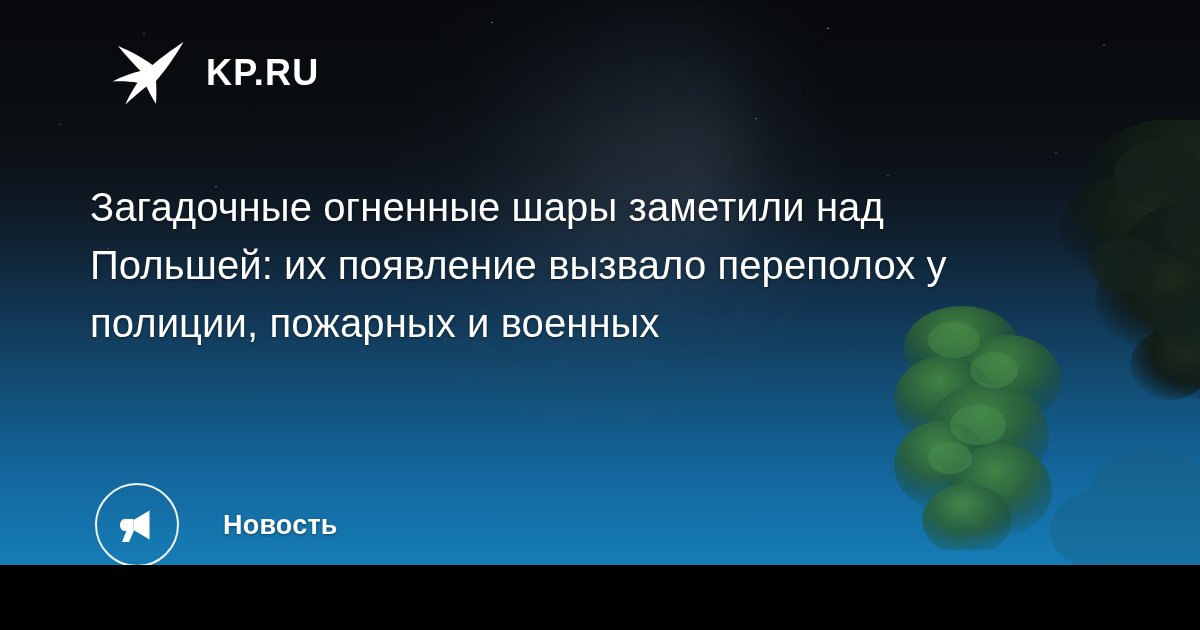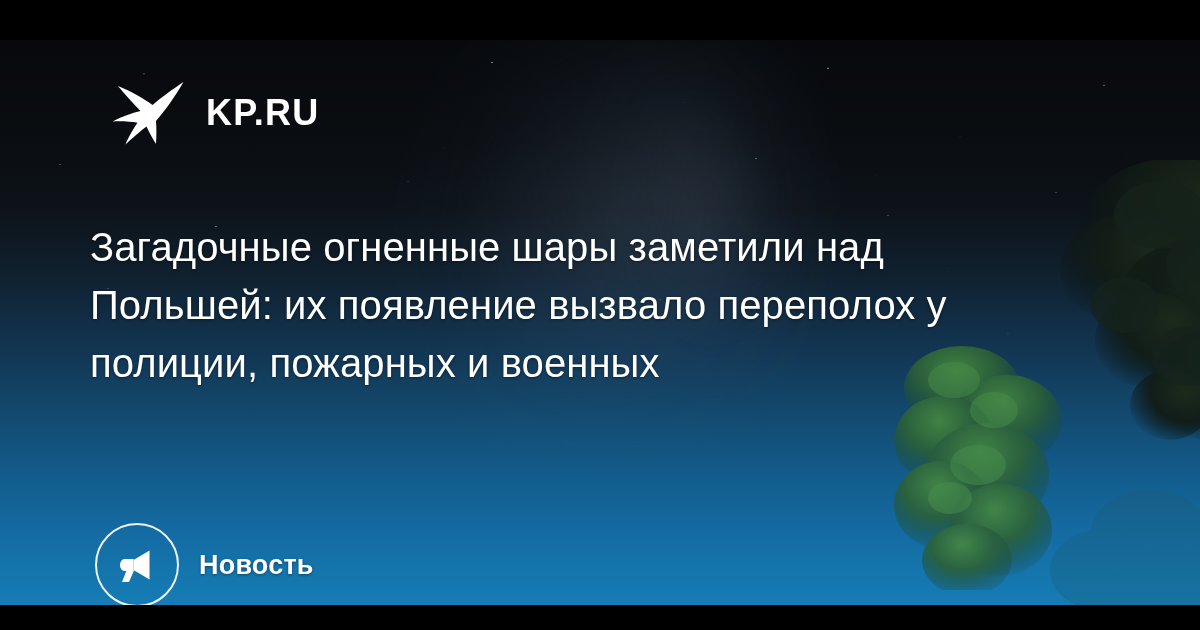--- a/index.html
+++ b/index.html
@@ -12,21 +12,20 @@
     font-family: "Liberation Sans", "DejaVu Sans", sans-serif;
   }
 
   .card {
     position: relative;
     width: 1200px;
     height: 565px;
     overflow: hidden;
     background: #060708;
     user-select: none;
-    margin-top: 40px;
   }
 
   
   .sky {
     position: absolute;
     inset: 0;
     background:
       linear-gradient(to bottom,
         #07090c 0%,
         #0a0d11 18%,
@@ -185,21 +184,21 @@
     letter-spacing: .1px;
     text-shadow: 0 1px 3px rgba(0,0,0,.45);
   }
 
   .badge {
     position: absolute;
     left: 95px;
     top: 483px;
     display: flex;
     align-items: center;
-    gap: 20px;
+    gap: 44px;
   }
   .badge-circle {
     width: 84px;
     height: 84px;
     border: 2px solid rgba(255,255,255,.92);
     border-radius: 50%;
     display: flex;
     align-items: center;
     justify-content: center;
     box-sizing: border-box;

